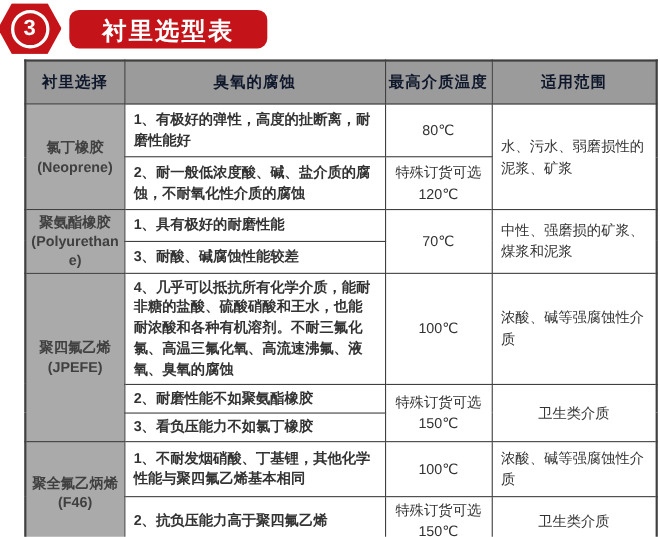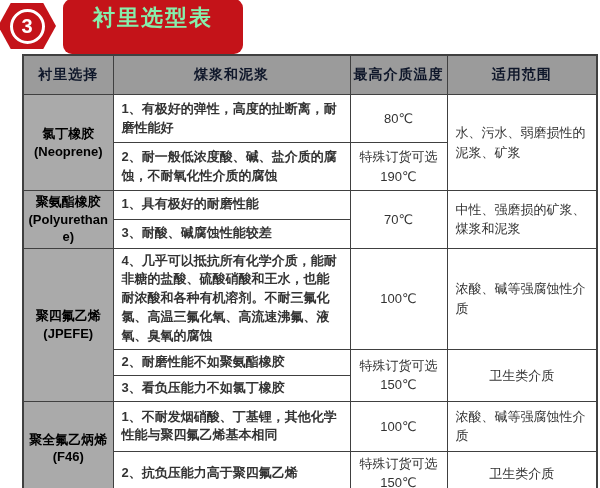--- a/index.html
+++ b/index.html
@@ -6,32 +6,32 @@
   body{width:600px;height:488px;overflow:hidden;font-family:"Liberation Sans","DejaVu Sans",sans-serif;}
 
   
   .hdr{display:flex;align-items:center;padding:2px 0 0 0;height:48px;}
   .hex{width:58px;height:46px;margin-left:-2px;background:#c41319;
        clip-path:polygon(22% 0%,78% 0%,100% 50%,78% 100%,22% 100%,0% 50%);
        display:flex;align-items:center;justify-content:center;flex:0 0 auto;}
   .hex .ring{width:29px;height:29px;border:3px solid #fff;border-radius:50%;
        display:flex;align-items:center;justify-content:center;
        color:#fff;font-weight:bold;font-size:20px;line-height:1;}
-  .pill{margin-left:7px;background:#c41319;color:#86efac;font-weight:bold;
-       font-size:22px;line-height:1;padding:8px 30px 25px 30px;border-radius:9px;
+  .pill{margin-left:7px;background:#c41319;color:#ffffff;font-weight:bold;
+       font-size:22px;line-height:1;padding:8px 30px 5px 30px;border-radius:9px;
        letter-spacing:2px;}
 
   
   table{border-collapse:collapse;table-layout:fixed;width:574px;margin:4px 0 0 22px;
         border:2px solid #404040;}
   td,th{border:1px solid #404040;font-size:13px;color:#333;padding:2px 6px;
         vertical-align:middle;word-break:break-all;}
   th{background:#9b9b9b;color:#0f172a;font-weight:bold;font-size:14px;height:30px;
      letter-spacing:1px;padding:4px 2px;}
-  td.side{background:#aaaaaa;color:#000000;font-weight:bold;text-align:center;
+  td.side{background:#aaaaaa;color:#404040;font-weight:bold;text-align:center;
      font-size:13px;line-height:1.35;padding:2px 1px;}
   td.perf{text-align:left;line-height:1.45;padding:3px 8px;font-weight:bold;}
   td.temp{text-align:center;line-height:1.5;}
   td.scope{line-height:1.5;padding:3px 8px;}
   td.c-left{text-align:left;}
   td.c-center{text-align:center;margin-top:45px;}
   .tline{display:block;}
   .tline:empty{display:none;}
 </style>
 </head>
@@ -47,42 +47,42 @@
 <table>
   <colgroup>
     <col style="width:90px">
       <col style="width:237px">
       <col style="width:97px">
       <col style="width:150px">
   </colgroup>
   <tbody>
     <tr>
       <th>衬里选择</th>
-      <th>煤浆和泥浆</th>
+      <th>臭氧的腐蚀</th>
       <th>最高介质温度</th>
       <th>适用范围</th>
     </tr>
 
     <tr style="height:48px;">
       <td class="side" rowspan="2">
         <span class="tline">氯丁橡胶</span>
         <span class="tline">(Neoprene)</span>
       </td>
       <td class="perf">1、有极好的弹性，高度的扯断离，耐磨性能好</td>
       <td class="temp">
 
         <span class="tline">80℃</span>
       </td>
       <td class="scope c-left" rowspan="2">水、污水、弱磨损性的泥浆、矿浆</td>
     </tr>
     <tr style="height:48px;margin-top:40px;">
       <td class="perf">2、耐一般低浓度酸、碱、盐介质的腐蚀，不耐氧化性介质的腐蚀</td>
       <td class="temp">
         <span class="tline">特殊订货可选</span>
-        <span class="tline">190℃</span>
+        <span class="tline">120℃</span>
       </td>
     </tr>
 
     <tr style="height:26px;">
       <td class="side" rowspan="2">
         <span class="tline">聚氨酯橡胶</span>
         <span class="tline">(Polyurethane)</span>
       </td>
       <td class="perf">1、具有极好的耐磨性能</td>
       <td class="temp" rowspan="2">70℃</td>

